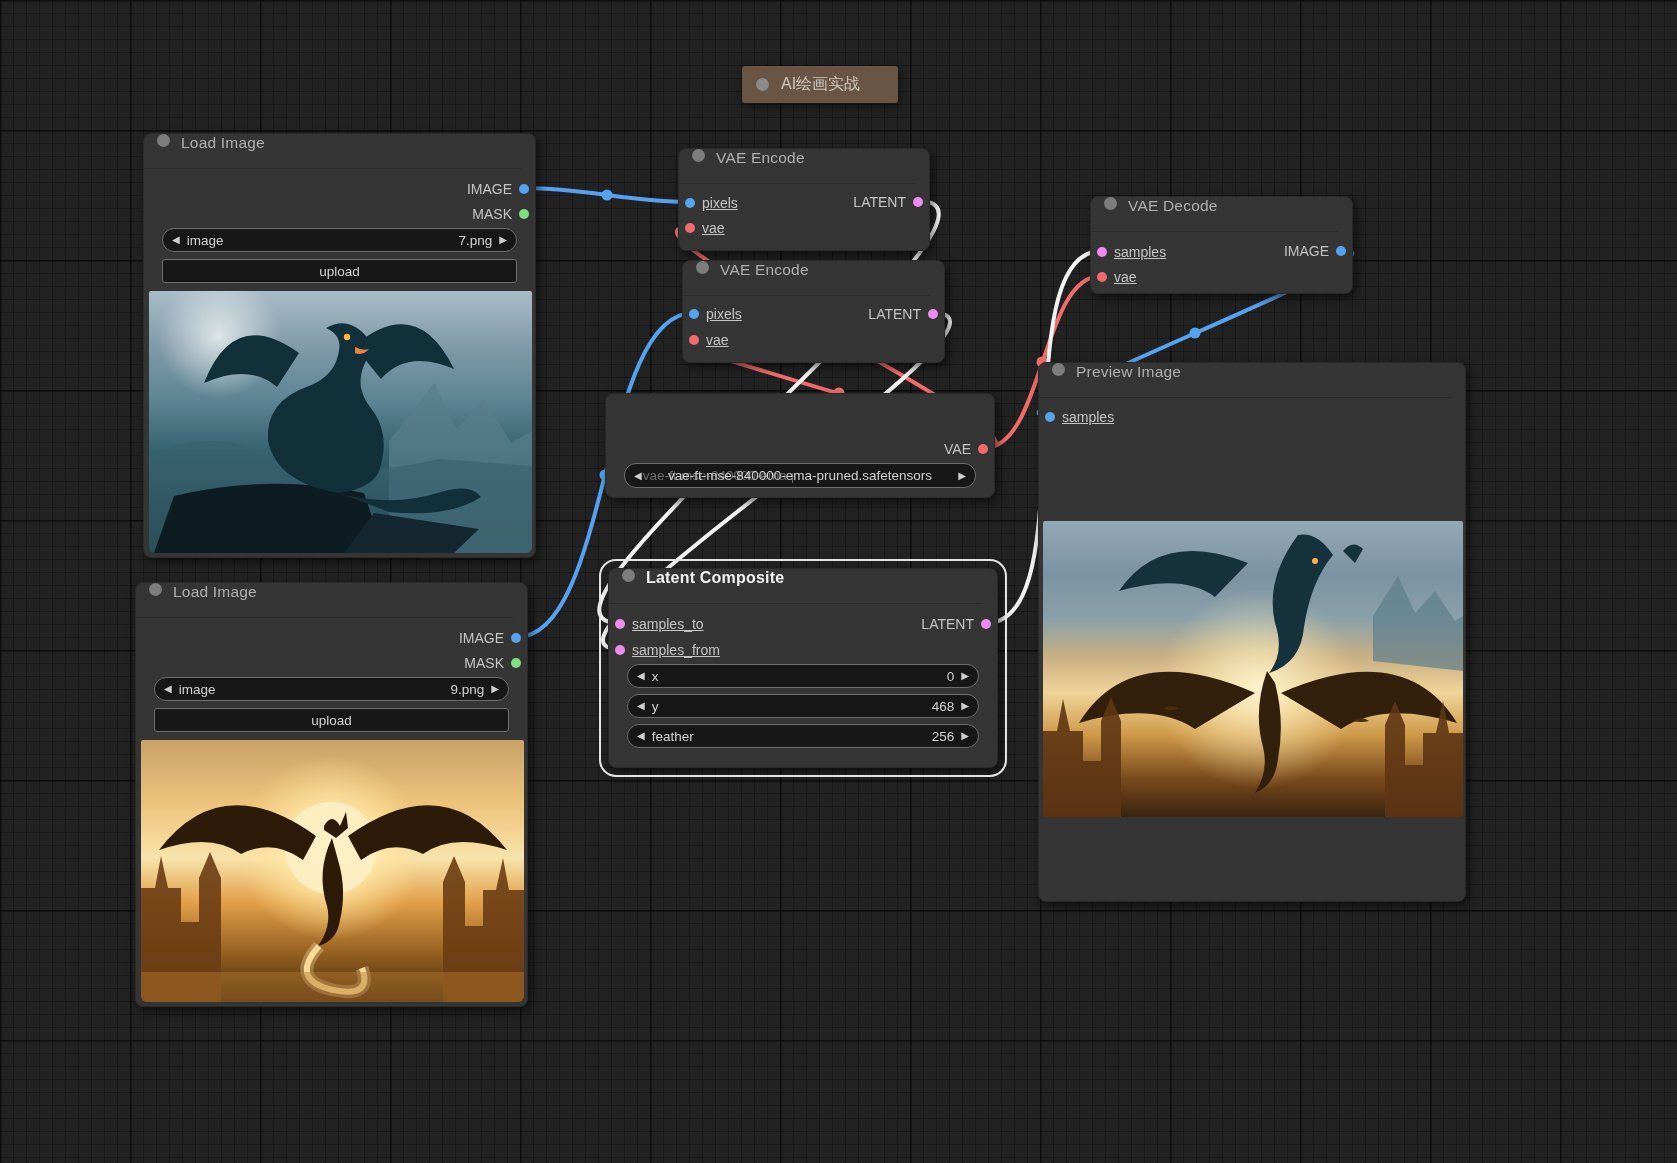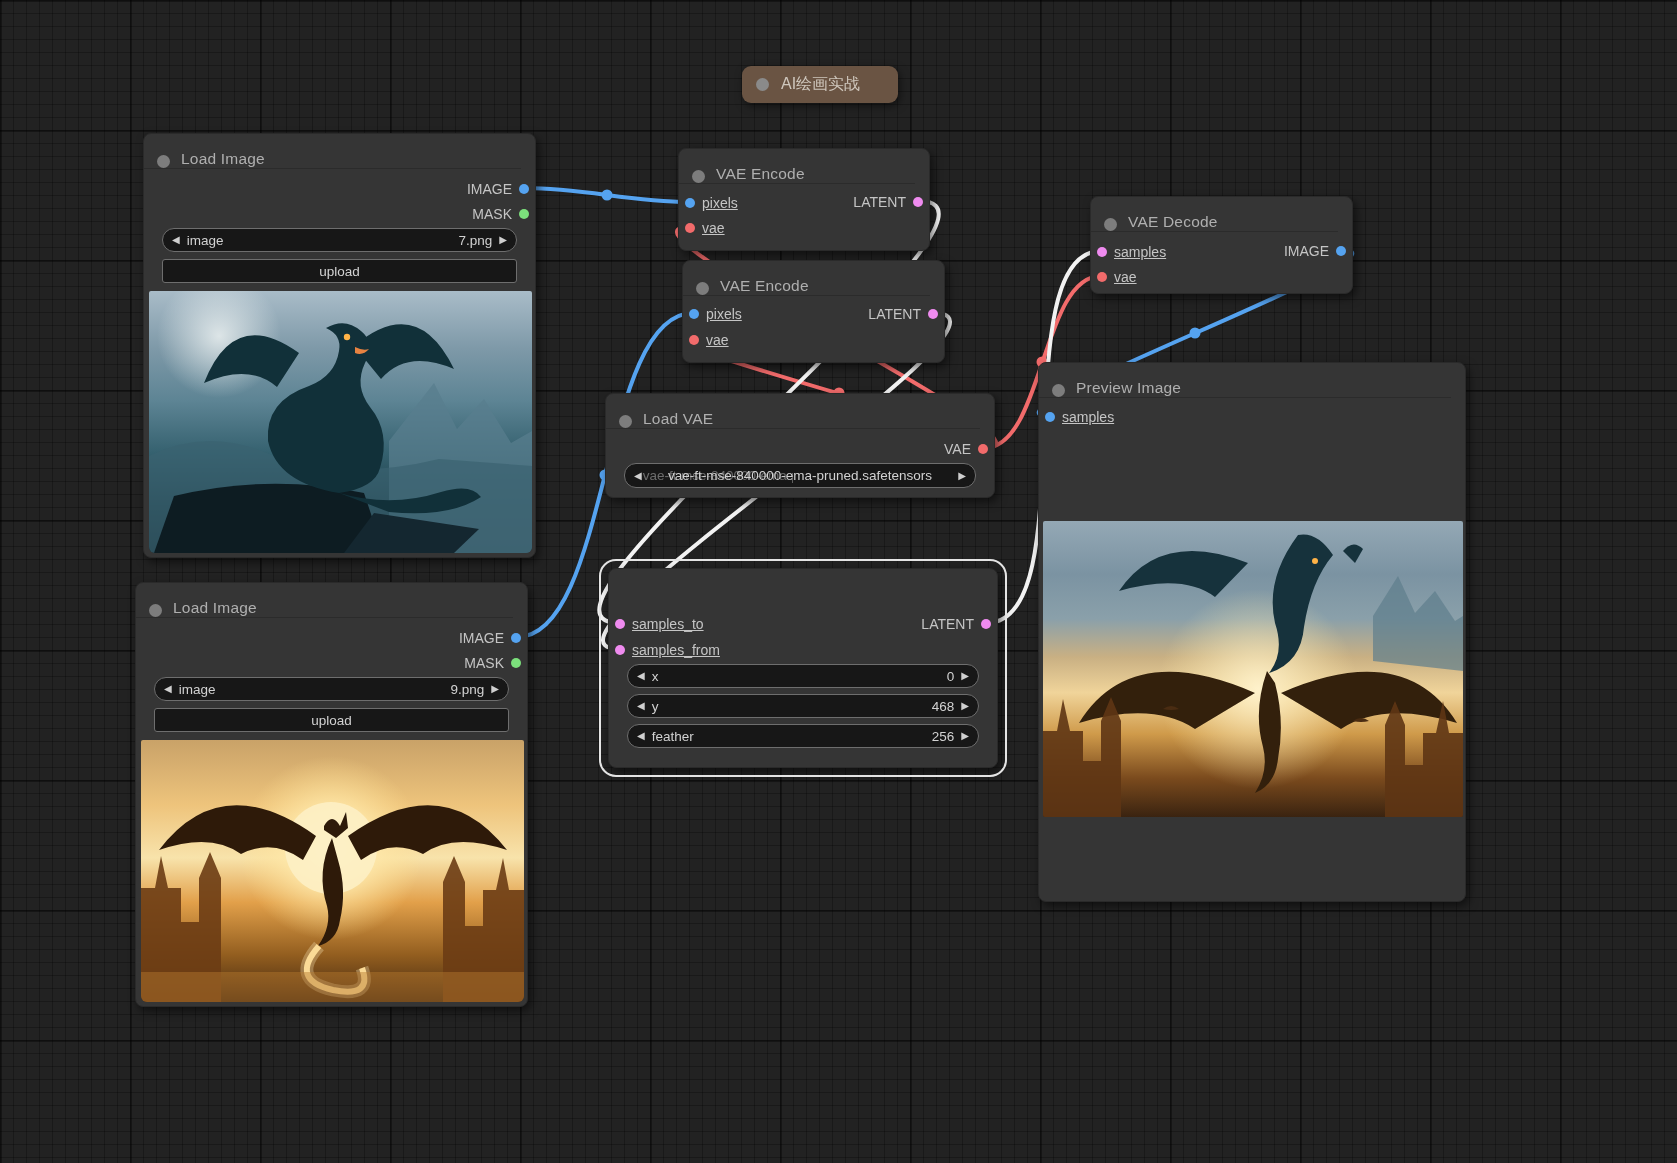--- a/index.html
+++ b/index.html
@@ -19,21 +19,21 @@
     background-size:13px 13px,13px 13px,130px 130px,130px 130px;
   }
   #wires{position:absolute;left:0;top:0;z-index:1;}
   .node{
     position:absolute;z-index:2;background:#353535;border-radius:8px;
     box-shadow:3px 4px 10px rgba(0,0,0,.55);border:1px solid #2a2a2a;
     box-sizing:border-box;color:#c2c2c2;
   }
   .node.selected{outline:2px solid #e4e4e4;outline-offset:7px;}
   .nheader{
-    position:absolute;left:0;top:0;right:14px;height:34px;display:flex;align-items:flex-end;
+    position:absolute;left:0;top:0;right:14px;height:34px;display:flex;align-items:flex-start;
     gap:11px;padding-left:13px;border-bottom:1px solid rgba(0,0,0,.18);
   }
   .tdot{width:13px;height:13px;border-radius:50%;background:#7d7d7d;flex:0 0 auto;}
   .ntitle{font-size:15.5px;color:#afafaf;letter-spacing:.2px;white-space:nowrap;}
   .node.selected .ntitle{color:#f2f2f2;font-weight:bold;font-size:16px;}
   .pdot{position:absolute;width:10px;height:10px;border-radius:50%;z-index:3;}
   .pdot.in{left:6px;}  .pdot.out{right:6px;}
   .p-blue{background:#55a3f0;} .p-green{background:#7ce07c;}
   .p-red{background:#f26b6b;}  .p-pink{background:#ef8bef;}
   .plabel{position:absolute;height:20px;line-height:20px;font-size:14px;color:#c5c5c5;white-space:nowrap;}
@@ -54,21 +54,21 @@
   .art{position:absolute;overflow:hidden;border-radius:2px 2px 6px 6px;}
   .art svg{display:block;width:100%;height:100%;}
   .combo-vae{padding-right:9px;}
   .combo-vae .wvalue{margin:0 auto;position:relative;}
   .ghostwrap{position:relative;flex:1;display:flex;}
   .ghost{
     position:absolute;left:-6px;top:0;width:150px;overflow:hidden;opacity:.45;
     white-space:nowrap;pointer-events:none;
   }
   .groupnode{
-    position:absolute;z-index:2;background:#6a5443;border-radius:9px;
+    position:absolute;z-index:2;background:#6a5443;border-radius:3px;
     display:flex;align-items:center;gap:12px;padding-left:14px;box-sizing:border-box;
     box-shadow:2px 3px 8px rgba(0,0,0,.5);
   }
   .groupnode .gtitle{font-size:16px;color:#cfc7bd;}
   .groupnode .tdot{background:#8a8a8a;}
 </style>
 </head>
 <body>
 
 <div id="canvas">
@@ -236,37 +236,37 @@
     </div>
     <span class="pdot in p-pink" style="top:50px;"></span>
     <span class="plabel in" style="top:45px;">samples</span>
     <span class="pdot in p-red" style="top:75px;"></span>
     <span class="plabel in" style="top:70px;">vae</span>
     <span class="plabel out" style="top:44px;">IMAGE</span>
     <span class="pdot out p-blue" style="top:49px;"></span>
   </div>
 
   <div class="node" style="left:605px;top:393px;width:390px;height:105px;">
-    <div class="nheader">
-      <span class="tdot"></span>
-      <span class="ntitle">Load VAE</span>
-    </div>
     <span class="plabel out" style="top:45px;">VAE</span>
     <span class="pdot out p-red" style="top:50px;"></span>
     <div class="widget combo-vae" style="top:69px;height:25px;">
       <span class="arrow">◀</span>
       <span class="ghostwrap">
         <span class="ghost">vae-ft-mse-840000-ema-pruned.safetensors</span>
         <span class="wvalue">vae-ft-mse-840000-ema-pruned.safetensors</span>
       </span>
       <span class="arrow">▶</span>
     </div>
   </div>
 
   <div class="node selected" style="left:608px;top:568px;width:390px;height:200px;">
+    <div class="nheader">
+      <span class="tdot"></span>
+      <span class="ntitle">Latent Composite</span>
+    </div>
     <span class="pdot in p-pink" style="top:50px;"></span>
     <span class="plabel in" style="top:45px;">samples_to</span>
     <span class="pdot in p-pink" style="top:76px;"></span>
     <span class="plabel in" style="top:71px;">samples_from</span>
     <span class="plabel out" style="top:45px;">LATENT</span>
     <span class="pdot out p-pink" style="top:50px;"></span>
     <div class="widget" style="top:95px;">
       <span class="arrow">◀</span>
       <span class="wlabel">x</span>
       <span class="wvalue">0</span>

